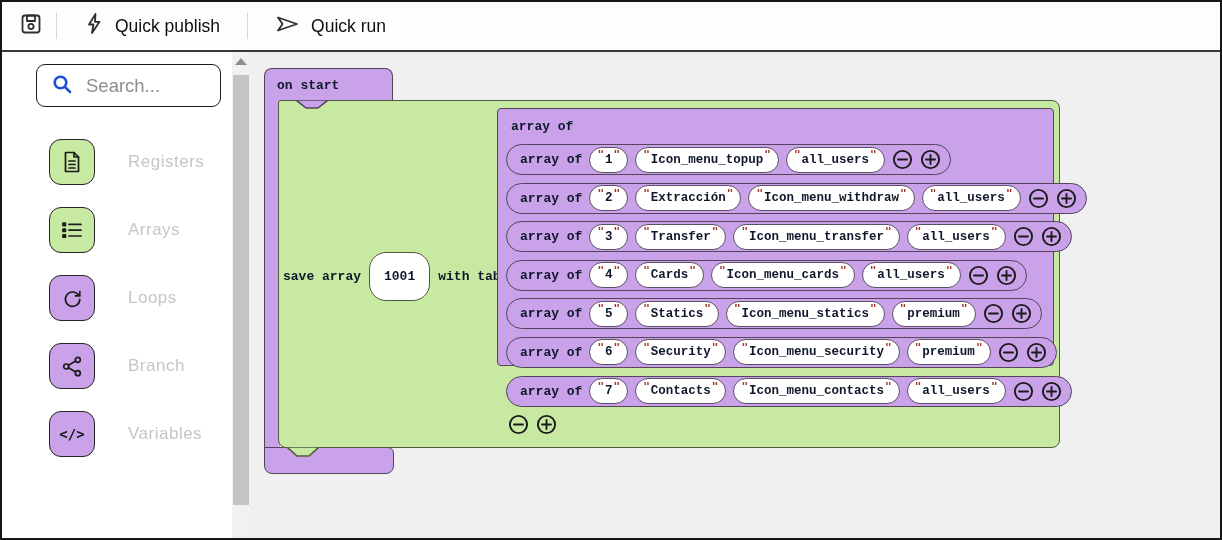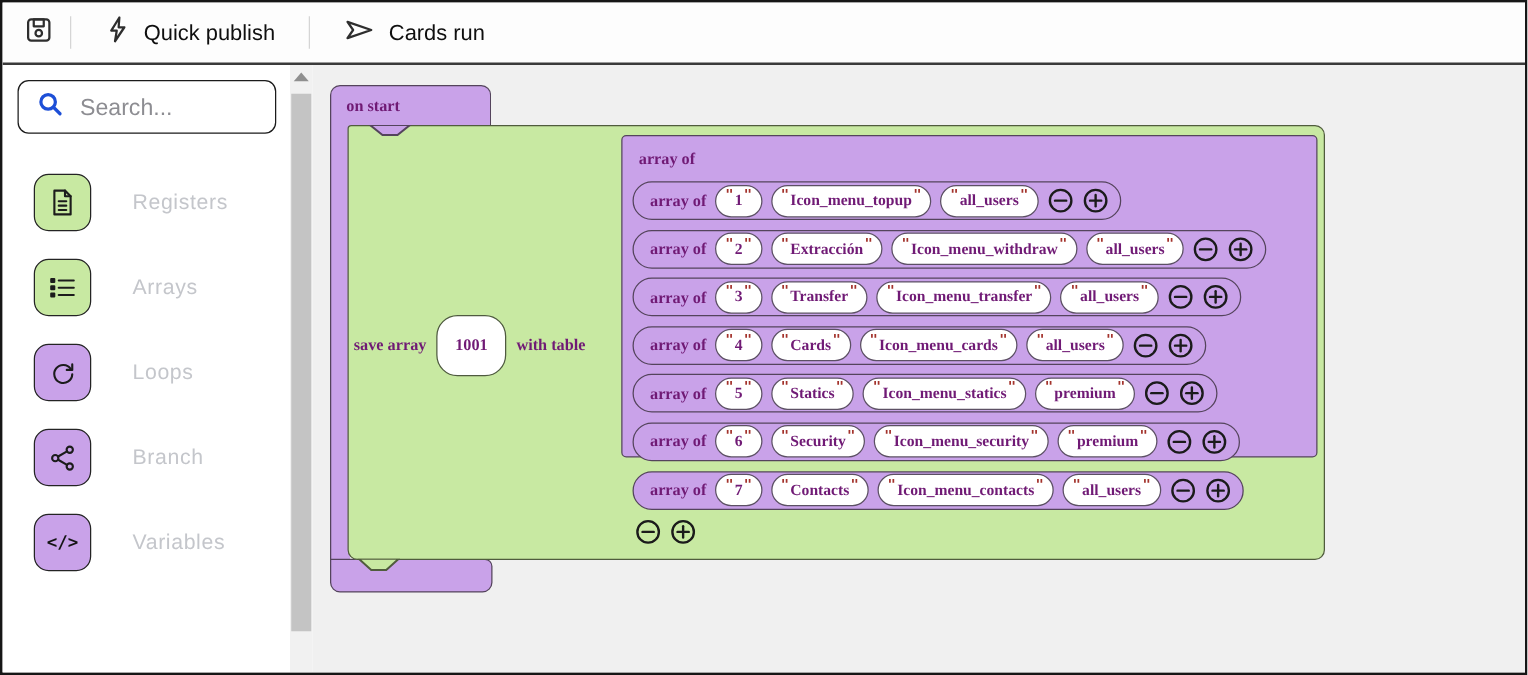--- a/index.html
+++ b/index.html
@@ -27,21 +27,21 @@
     padding:0 14px; height:100%;
   }
   .tb-iconbtn { padding:0; margin-left:17px; }
   .tb-divider { width:1px; height:26px; background:#d5d5d5; margin:0 13px; }
   .tb-icon { stroke:#2e2e2e; fill:none; stroke-width:1.8; stroke-linejoin:round; stroke-linecap:round; }
 
   
   .body { flex:1; display:flex; min-height:0; }
 
   
-  .sidebar { width:230px; flex:0 0 230px; background:#fff; overflow:hidden; }
+  .sidebar { width:230px; flex:0 0 230px; background:#fff; overflow:hidden;padding-left:22px; }
   .searchbox {
     margin:12px 11px 0 12px; height:43px;
     border:1.6px solid #1b1b1b; border-radius:9px;
     display:flex; align-items:center; padding-left:14px; gap:13px;
     background:#fff;
   }
   .searchbox input {
     border:none; outline:none; flex:1; min-width:0;
     font-family:"Liberation Sans", sans-serif;
     font-size:18.5px; color:#555; background:transparent;
@@ -67,21 +67,21 @@
   .vscroll .arrow-up {
     position:absolute; top:6px; left:3px;
     width:0; height:0;
     border-left:6px solid transparent; border-right:6px solid transparent;
     border-bottom:7px solid #8f8f8f;
   }
   .vscroll .thumb { position:absolute; top:23px; left:1px; width:16px; height:430px; background:#c4c4c4; }
 
   
   .canvas { position:relative; flex:1; background:#f0f0f0; overflow:hidden; }
-  .bt { font-family:Liberation Serif, serif; font-weight:700; font-size:13px; color:#701a75; white-space:nowrap; }
+  .bt { font-family:Liberation Mono, monospace; font-weight:700; font-size:13px; color:#0f172a; white-space:nowrap; }
 
   .blk { position:absolute; }
   .onstart-top {
     left:14px; top:16px; width:129px; height:33px;
     background:#c9a2e9; border:1.6px solid #54445c; border-bottom:none;
     border-radius:8px 8px 0 0;
     display:flex; align-items:center; padding-left:12px;
   }
   .onstart-wall {
     left:14px; top:48px; width:15.5px; height:348px;
@@ -165,21 +165,21 @@
       </span>
       <span>Quick publish</span>
     </button>
     <div class="tb-divider"></div>
     <button class="tb-btn">
       <span>
         <svg class="tb-icon" width="25" height="22" viewBox="0 0 25 22">
           <path d="M3 4.5 L22 11 L3 17.5 L7.5 11 Z"></path>
         </svg>
       </span>
-      <span>Cards run</span>
+      <span>Quick run</span>
     </button>
   </div>
 
   <div class="body">
 
     <div class="sidebar">
       <div class="searchbox">
         <span>
           <svg width="22" height="22" viewBox="0 0 22 22" style="stroke:#1d4fd7;fill:none;stroke-width:2.6;stroke-linecap:round;">
             <circle cx="9.5" cy="9.5" r="5.8"></circle>

